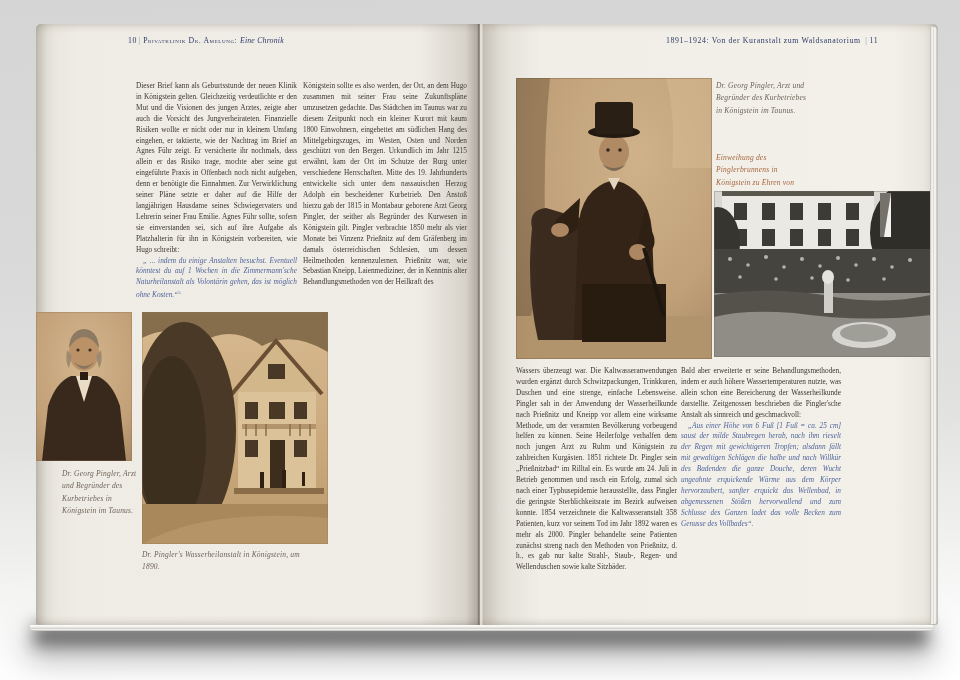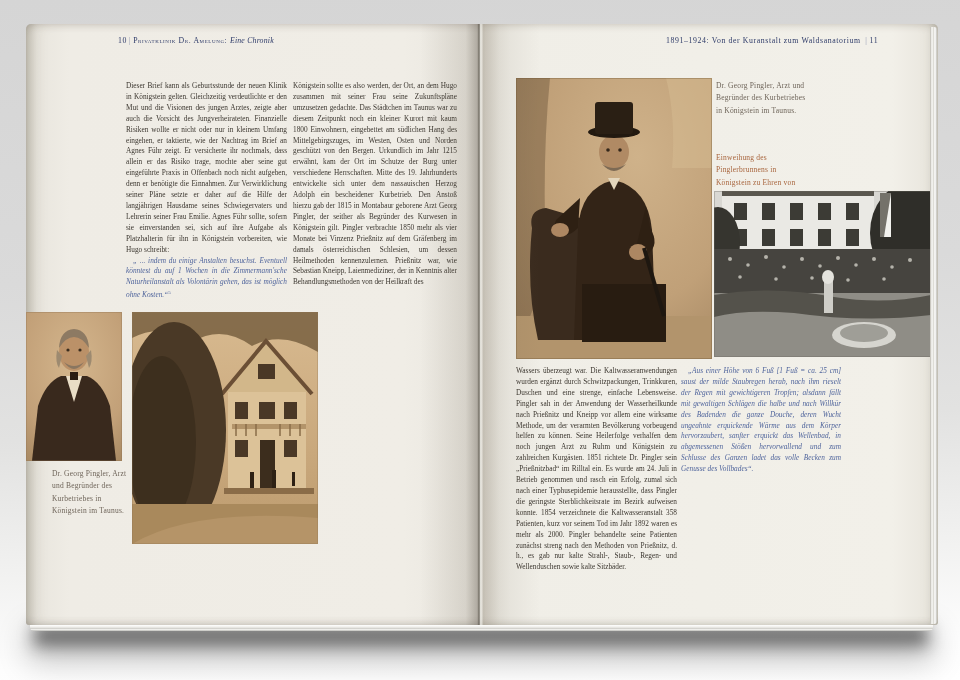--- a/index.html
+++ b/index.html
@@ -4,42 +4,42 @@
 <style>
   html,body{margin:0;padding:0;}
   body{width:960px;height:680px;overflow:hidden;}
   .scene{position:relative;width:960px;height:680px;
     background:linear-gradient(178deg,#d5d5d5 0%,#dadada 40%,#e2e2e1 62%,#f1f1f0 80%,#fdfdfd 94%,#ffffff 100%);
     font-family:"Liberation Serif",serif;}
   .book{position:absolute;left:24px;top:24px;width:914px;height:616px;}
   .book-shadow{position:absolute;left:14px;top:592px;width:886px;height:14px;
     background:transparent;box-shadow:0 12px 16px 4px rgba(0,0,0,0.48),0 22px 30px 10px rgba(0,0,0,0.22);}
   .page{position:absolute;top:0;height:601px;}
-  .page-left{left:2px;width:452px;border-radius:5px 0 0 3px;
+  .page-left{left:12px;width:452px;border-radius:5px 0 0 3px;
     background:linear-gradient(90deg,#d9d6cc 0%,#e9e6de 2.2%,#efece5 9%,#f0ede6 78%,#e8e5dd 95%,#ddd9cf 100%);
     box-shadow:inset 0 7px 9px -7px rgba(70,60,45,0.25),inset 0 -7px 9px -7px rgba(70,60,45,0.3),inset 14px 0 20px -14px rgba(80,70,55,0.4);padding-left:32px;}
   .page-right{left:454px;width:452px;border-radius:0 5px 3px 0;
     background:linear-gradient(90deg,#cfccc2 0%,#e5e2da 1.6%,#f0eee7 7%,#f2f0e9 90%,#eae7df 97.5%,#dedbd1 100%);
     box-shadow:inset 0 7px 9px -7px rgba(70,60,45,0.25),inset 0 -7px 9px -7px rgba(70,60,45,0.3),inset -12px 0 18px -14px rgba(80,70,55,0.38);padding-left:8px;}
   .spine{position:absolute;left:396px;top:0;width:120px;height:601px;pointer-events:none;
     background:linear-gradient(90deg,rgba(95,85,70,0) 0%,rgba(95,85,70,0.14) 38%,rgba(70,60,48,0.34) 47.5%,rgba(40,33,25,0.5) 49.3%,rgba(255,255,250,0.65) 50.6%,rgba(120,108,90,0.28) 53%,rgba(110,100,82,0.1) 66%,rgba(95,85,70,0) 100%);}
   .edge-right{position:absolute;left:906px;top:3px;width:7px;height:597px;border-radius:0 3px 3px 0;
     background:linear-gradient(90deg,#b8b5ac 0%,#fbfbf8 28%,#dddcd6 50%,#ffffff 72%,#bfbeb8 100%);}
   .edge-bottom{position:absolute;left:6px;top:601px;width:903px;height:6px;border-radius:0 0 4px 4px;
     background:linear-gradient(180deg,#ffffff 0%,#efeeea 35%,#d2d1cc 60%,#f8f8f5 80%,#aeada8 100%);}
   
   .runhead{position:absolute;font-size:7.8px;letter-spacing:0.6px;color:#2d3a68;white-space:nowrap;}
   .runhead .caps{font-variant:small-caps;}
   .runhead .ital{font-style:italic;letter-spacing:0.2px;}
   .runhead .sep{color:#8a92ad;padding:0 2px;}
   .bodycol{position:absolute;font-size:7.3px;line-height:10.9px;color:#3b362f;text-align:justify;overflow:hidden;}
   .bodycol p{margin:0;}
   .quote{color:#50659c;font-style:italic;text-indent:7px;}
   .quote sup{font-size:5px;font-style:normal;}
-  .caption{position:absolute;font-size:7.5px;line-height:12.4px;color:#6e6459;letter-spacing:0.2px;}
+  .caption{position:absolute;font-style:italic;font-size:7.5px;line-height:12.4px;color:#6e6459;letter-spacing:0.2px;}
   .caption.sienna{color:#a8653d;}
   .photo{position:absolute;overflow:hidden;}
   .photo svg{display:block;}
 </style>
 </head>
 <body>
 
 <div class="scene">
   <div class="book">
     <div class="book-shadow"></div>
@@ -118,20 +118,21 @@
           <ellipse cx="42" cy="118" rx="52" ry="108" fill="#4a3926"></ellipse>
           <ellipse cx="30" cy="130" rx="34" ry="86" fill="#3d2f1e"></ellipse>
           <rect x="0" y="192" width="186" height="40" fill="#a9895c"></rect>
           <path d="M0,232 Q60,196 186,206 L186,232 Z" fill="#b59468"></path>
           <rect x="118" y="160" width="4" height="16" fill="#2e2114"></rect>
           <rect x="140" y="158" width="4" height="18" fill="#2e2114"></rect>
           <rect x="160" y="160" width="3" height="14" fill="#2e2114"></rect>
           <rect x="0" y="0" width="186" height="232" fill="none" stroke="#8f7352" stroke-opacity="0.3" stroke-width="2"></rect>
         </svg>
       </div>
+      <div class="caption" style="left:106px;top:525px;width:170px;">Dr. Pingler's Wasserheilanstalt in Königstein, um 1890.</div>
     </div>
 
     <div class="page page-right">
 
       <div class="runhead" style="left:188px;top:12px;">
         <span>1891–1924:</span> <span>Von der Kuranstalt zum Waldsanatorium</span> <span class="sep">|</span><span>11</span>
       </div>
 
       <div class="photo" style="left:38px;top:54px;width:196px;height:281px;">
         <svg width="196" height="281" viewBox="0 0 196 281" xmlns="http://www.w3.org/2000/svg">
@@ -216,20 +217,21 @@
           <ellipse cx="150" cy="142" rx="24" ry="9" fill="#9f9e97"></ellipse>
           <rect x="0" y="0" width="217" height="166" fill="none" stroke="#6a675f" stroke-opacity="0.35" stroke-width="2"></rect>
         </svg>
       </div>
 
       <div class="bodycol" style="left:38px;top:342px;width:161px;height:246px;">
         <p>Wassers überzeugt war. Die Kaltwasseranwendungen wurden ergänzt durch Schwitzpackungen, Trinkkuren, Duschen und eine strenge, einfache Lebensweise. Pingler sah in der Anwendung der Wasserheilkunde nach Prießnitz und Kneipp vor allem eine wirksame Methode, um der verarmten Bevölkerung vorbeugend helfen zu können. Seine Heilerfolge verhalfen dem noch jungen Arzt zu Ruhm und Königstein zu zahlreichen Kurgästen. 1851 richtete Dr. Pingler sein „Prießnitzbad“ im Rilltal ein. Es wurde am 24. Juli in Betrieb genommen und rasch ein Erfolg, zumal sich nach einer Typhusepidemie herausstellte, dass Pingler die geringste Sterblichkeitsrate im Bezirk aufweisen konnte. 1854 verzeichnete die Kaltwasseranstalt 358 Patienten, kurz vor seinem Tod im Jahr 1892 waren es mehr als 2000. Pingler behandelte seine Patienten zunächst streng nach den Methoden von Prießnitz, d. h., es gab nur kalte Strahl-, Staub-, Regen- und Wellenduschen sowie kalte Sitzbäder.</p>
       </div>
 
       <div class="bodycol" style="left:203px;top:342px;width:160px;height:246px;">
+        <p>Bald aber erweiterte er seine Behandlungsmethoden, indem er auch höhere Wassertemperaturen nutzte, was allein schon eine Bereicherung der Wasserheilkunde darstellte. Zeitgenossen beschrieben die Pingler'sche Anstalt als sinnreich und geschmackvoll:</p>
         <p class="quote">„Aus einer Höhe von 6 Fuß [1 Fuß = ca. 25 cm] saust der milde Staubregen herab, nach ihm rieselt der Regen mit gewichtigeren Tropfen; alsdann fällt mit gewaltigen Schlägen die halbe und nach Willkür des Badenden die ganze Douche, deren Wucht ungeahnte erquickende Wärme aus dem Körper hervorzaubert, sanfter erquickt das Wellenbad, in abgemessenen Stößen hervorwallend und zum Schlusse des Ganzen ladet das volle Becken zum Genusse des Vollbades“.</p>
       </div>
     </div>
 
     <div class="spine"></div>
     <div class="edge-right"></div>
     <div class="edge-bottom"></div>
   </div>
 </div>
 

